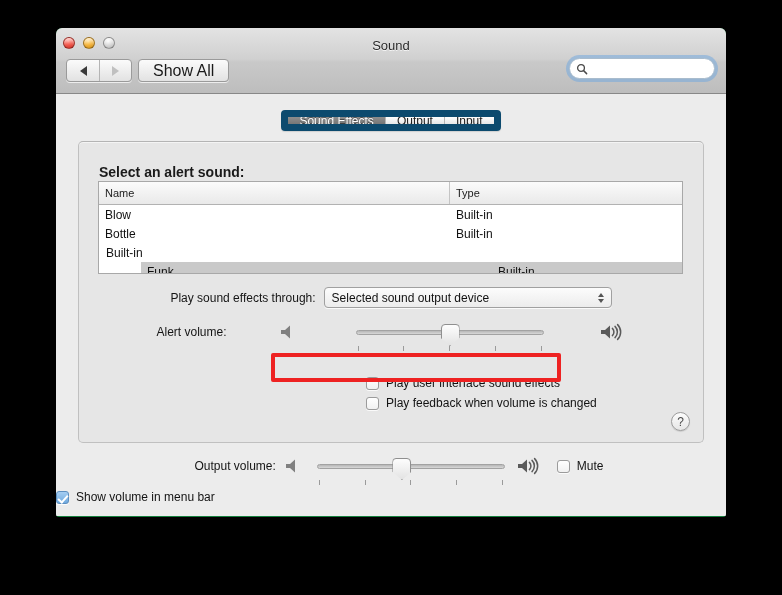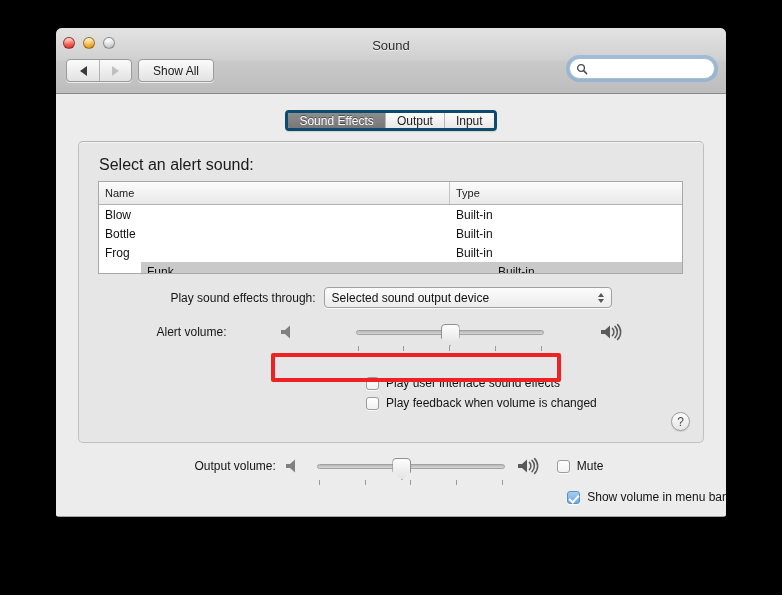--- a/index.html
+++ b/index.html
@@ -11,21 +11,21 @@
     font-family: "Liberation Sans", sans-serif;
     -webkit-font-smoothing: antialiased;
     overflow: hidden;
   }
 
   
   #window {
     position: absolute;
     left: 56px; top: 28px;
     width: 670px; height: 489px;
-    background: #a3a3a3;
+    background: #15803d;
     border-radius: 6px 6px 3px 3px;
     box-shadow: 0 0 0 1px rgba(0,0,0,0.45);
     overflow: hidden;
   }
 
   
   #titlebar {
     position: relative;
     height: 66px;
     background: linear-gradient(to bottom, #e3e3e3 0%, #d0d0d0 48%, #c9c9c9 52%, #bdbdbd 100%);
@@ -69,21 +69,21 @@
   .arrow-l { width:0;height:0;border-top:5px solid transparent;border-bottom:5px solid transparent;border-right:7px solid #3a3a3a; }
   .arrow-r { width:0;height:0;border-top:5px solid transparent;border-bottom:5px solid transparent;border-left:7px solid #c0c0c0; }
 
   #showall {
     position: absolute; left: 82px; top: 31px;
     height: 23px; padding: 0 14px;
     display: flex; align-items: center;
     border: 1px solid #9a9a9a; border-radius: 4px;
     background: linear-gradient(to bottom, #fbfbfb, #e2e2e2);
     box-shadow: 0 1px 0 rgba(255,255,255,0.7);
-    font-size: 12px; color: #1a1a1a;
+    font-size: 16px; color: #1a1a1a;
   }
 
   #search {
     position: absolute; right: 11px; top: 30px;
     width: 146px; height: 21px;
     background: #ffffff;
     border: 1px solid #a9bccd;
     border-radius: 11px;
     box-shadow: 0 0 0 3px rgba(116,170,223,0.55);
     display: flex; align-items: center;
@@ -99,21 +99,21 @@
   
   #content { position: relative; height: 422px; background: #ececec; }
 
   
   #tabs {
     position: absolute; left: 0; right: 0; top: 16px;
     display: flex; justify-content: center;
   }
   #tabgroup {
     display: flex; height: 21px;
-    border: 3px solid #0c4a6e;
+    border: 7px solid #0c4a6e;
     border-radius: 4px;
     overflow: hidden;
     box-shadow: 0 1px 1px rgba(0,0,0,0.12);
   }
   .tab {
     display: flex; align-items: center;
     padding: 0 11px;
     font-size: 12px;
     color: #1c1c1c;
     background: linear-gradient(to bottom, #fdfdfd, #e8e8e8);
@@ -132,22 +132,22 @@
     left: 22px; top: 47px;
     width: 626px; height: 302px;
     background: #e6e6e6;
     border: 1px solid #c0c0c0;
     border-top-color: #b4b4b4;
     border-radius: 5px;
     box-shadow: inset 0 1px 0 #f4f4f4;
   }
 
   #grouplabel {
-    position: absolute; left: 20px; top: 14px;
-    font-size: 16px; font-weight: normal; color: #1a1a1a;
+    position: absolute; left: 20px; top: 22px;
+    font-size: 14px; font-weight: bold; color: #1a1a1a;
   }
 
   
   #table {
     position: absolute; left: 19px; top: 39px;
     width: 585px; height: 93px;
     background: #ffffff;
     border: 1px solid #a8a8a8;
     overflow: hidden;
   }
@@ -281,21 +281,21 @@
   }
 
   
   #outrow {
     position: absolute; left: 16px; right: 0; top: 362px;
     display: flex; align-items: center; justify-content: center;
   }
   #muterow { margin-left: 14px; }
   #showvolrow {
     position: absolute; left: 0; right: 0; top: 396px;
-    display: flex; align-items: center; justify-content: flex-end;
+    display: flex; align-items: center; justify-content: flex-start;
   }
 </style>
 </head>
 <body>
 
 <div id="window">
 
   <div id="titlebar">
     <div id="traffic">
       <span class="light close"></span>
@@ -354,21 +354,20 @@
         </div>
         <div class="trow">
           <div class="td name">Blow</div>
           <div class="td type">Built-in</div>
         </div>
         <div class="trow">
           <div class="td name">Bottle</div>
           <div class="td type">Built-in</div>
         </div>
         <div class="trow">
-          <div class="td name">Frog</div>
           <div class="td type">Built-in</div>
         </div>
         <div class="trow sel">
           <div class="td name">Funk</div>
           <div class="td type">Built-in</div>
         </div>
       </div>
 
       <div id="popuprow">
         <span class="fieldlabel">Play sound effects through:</span>

